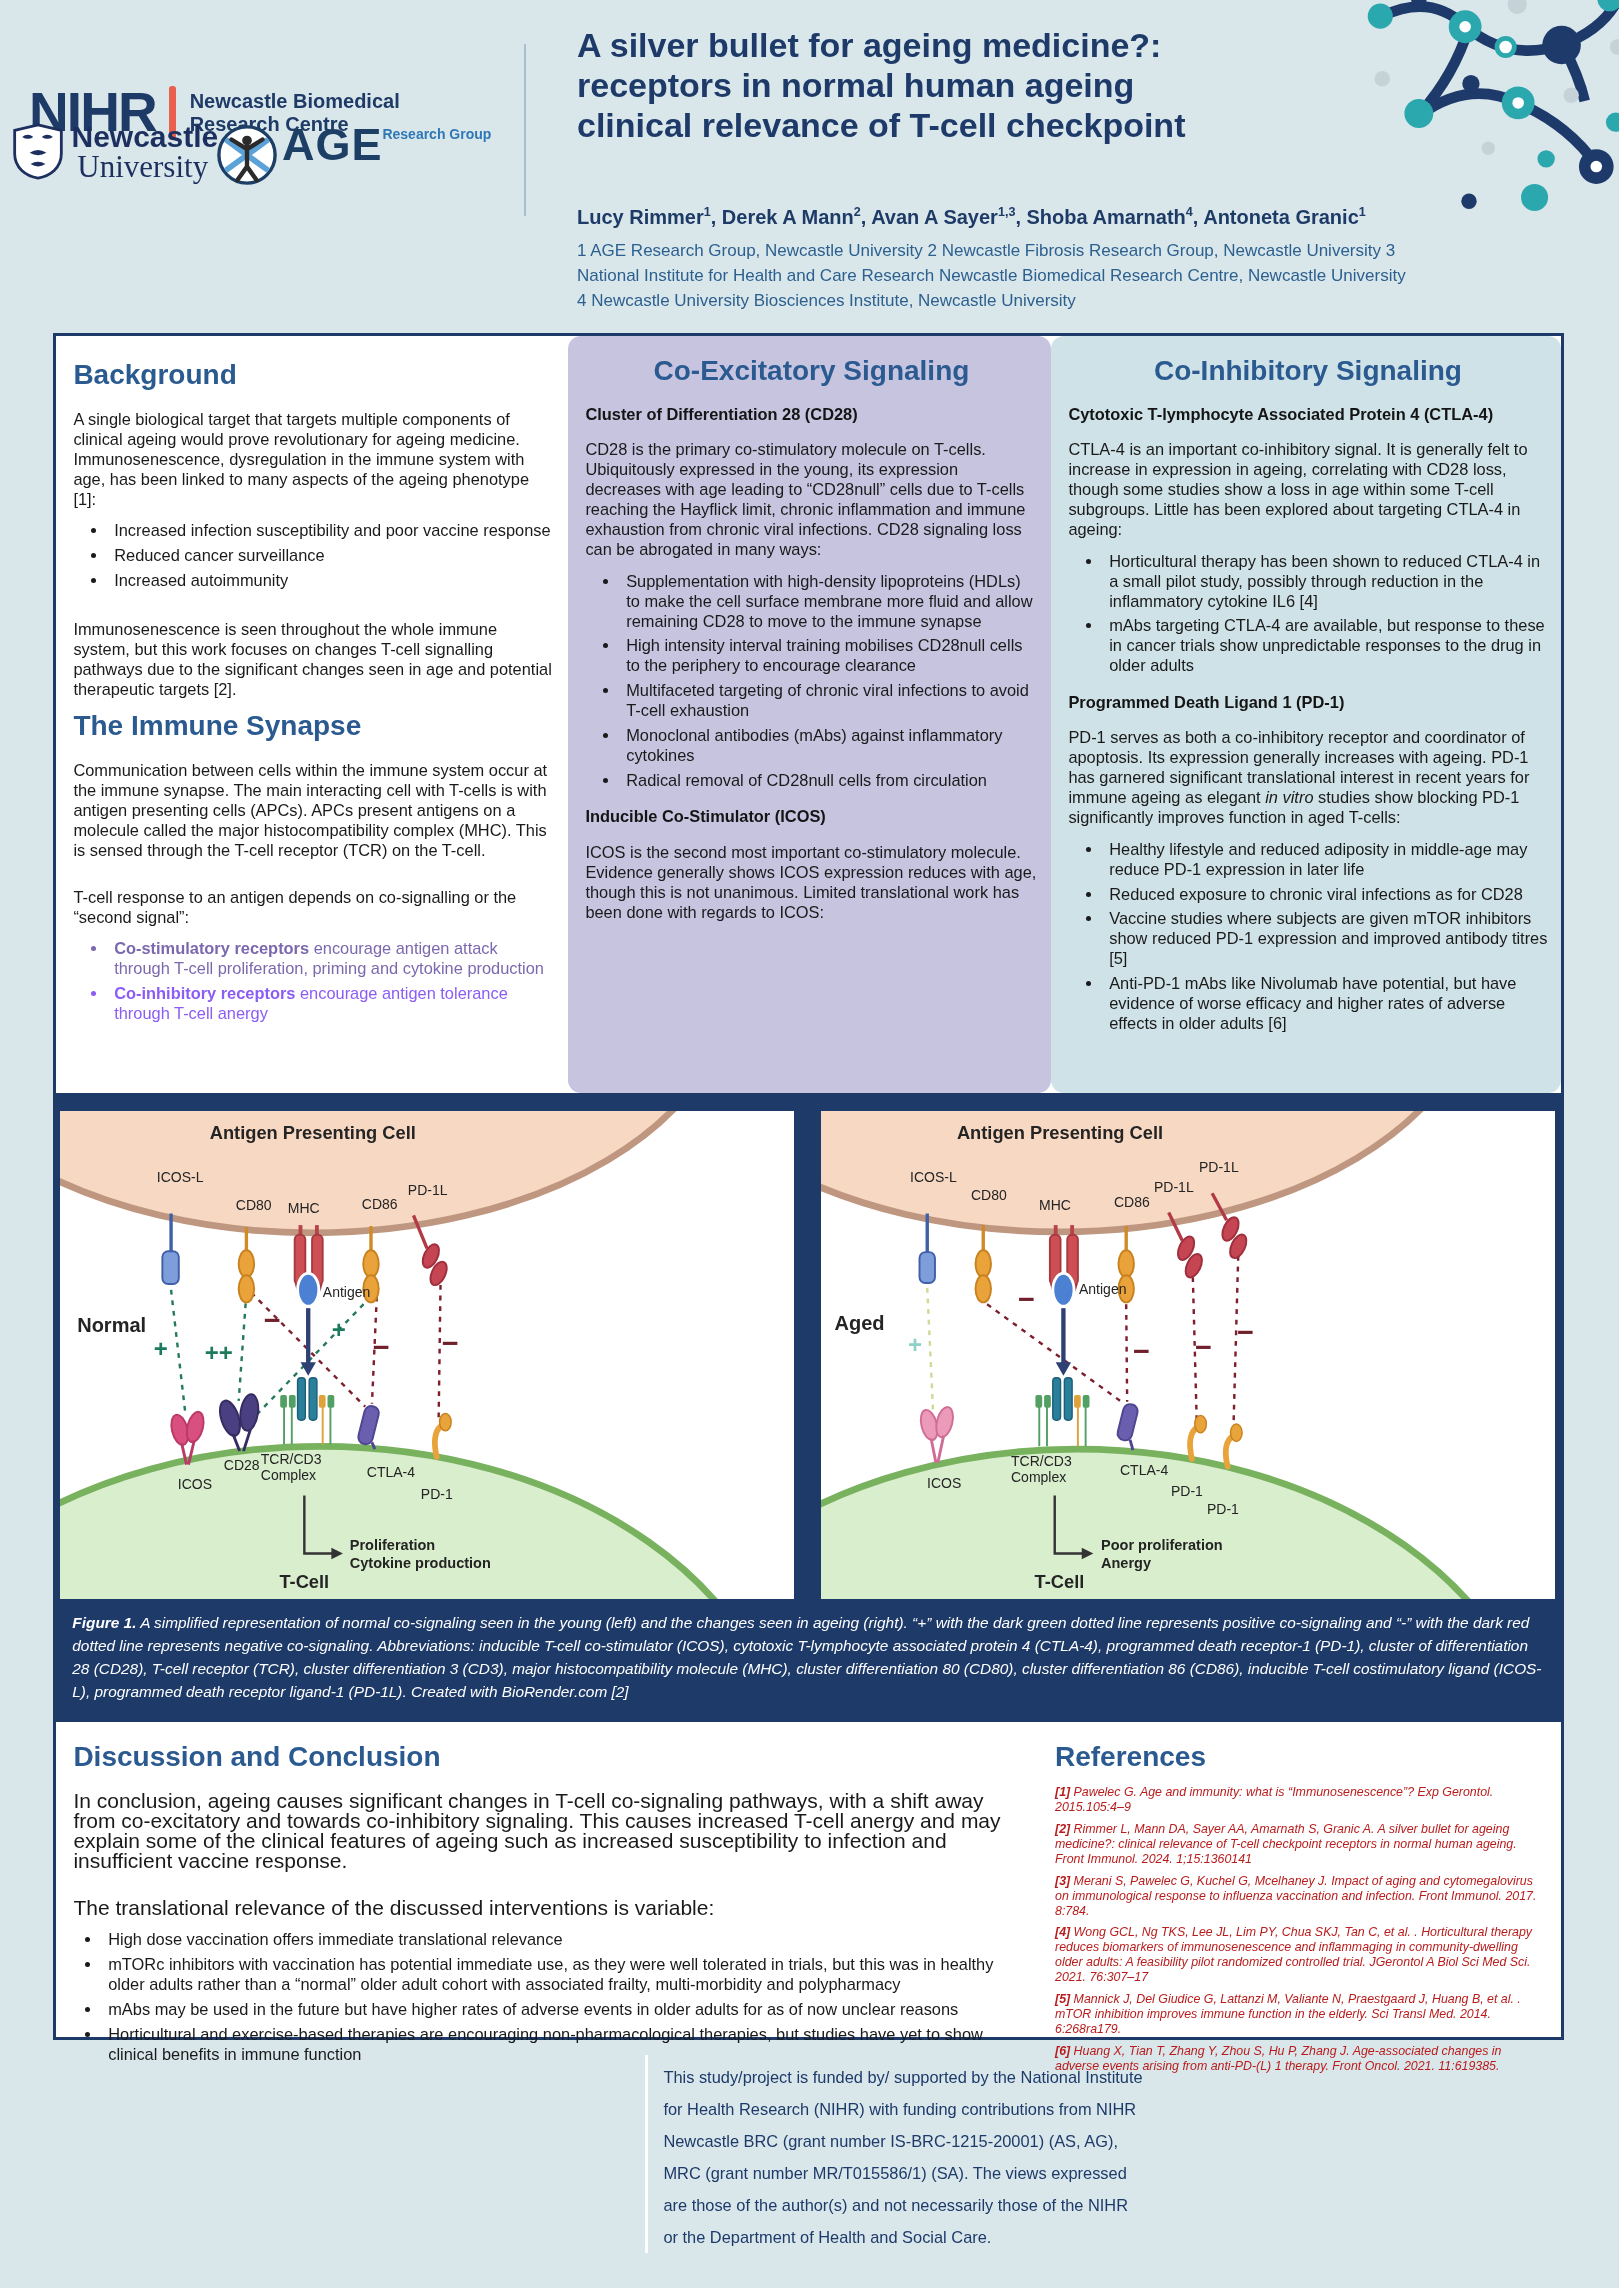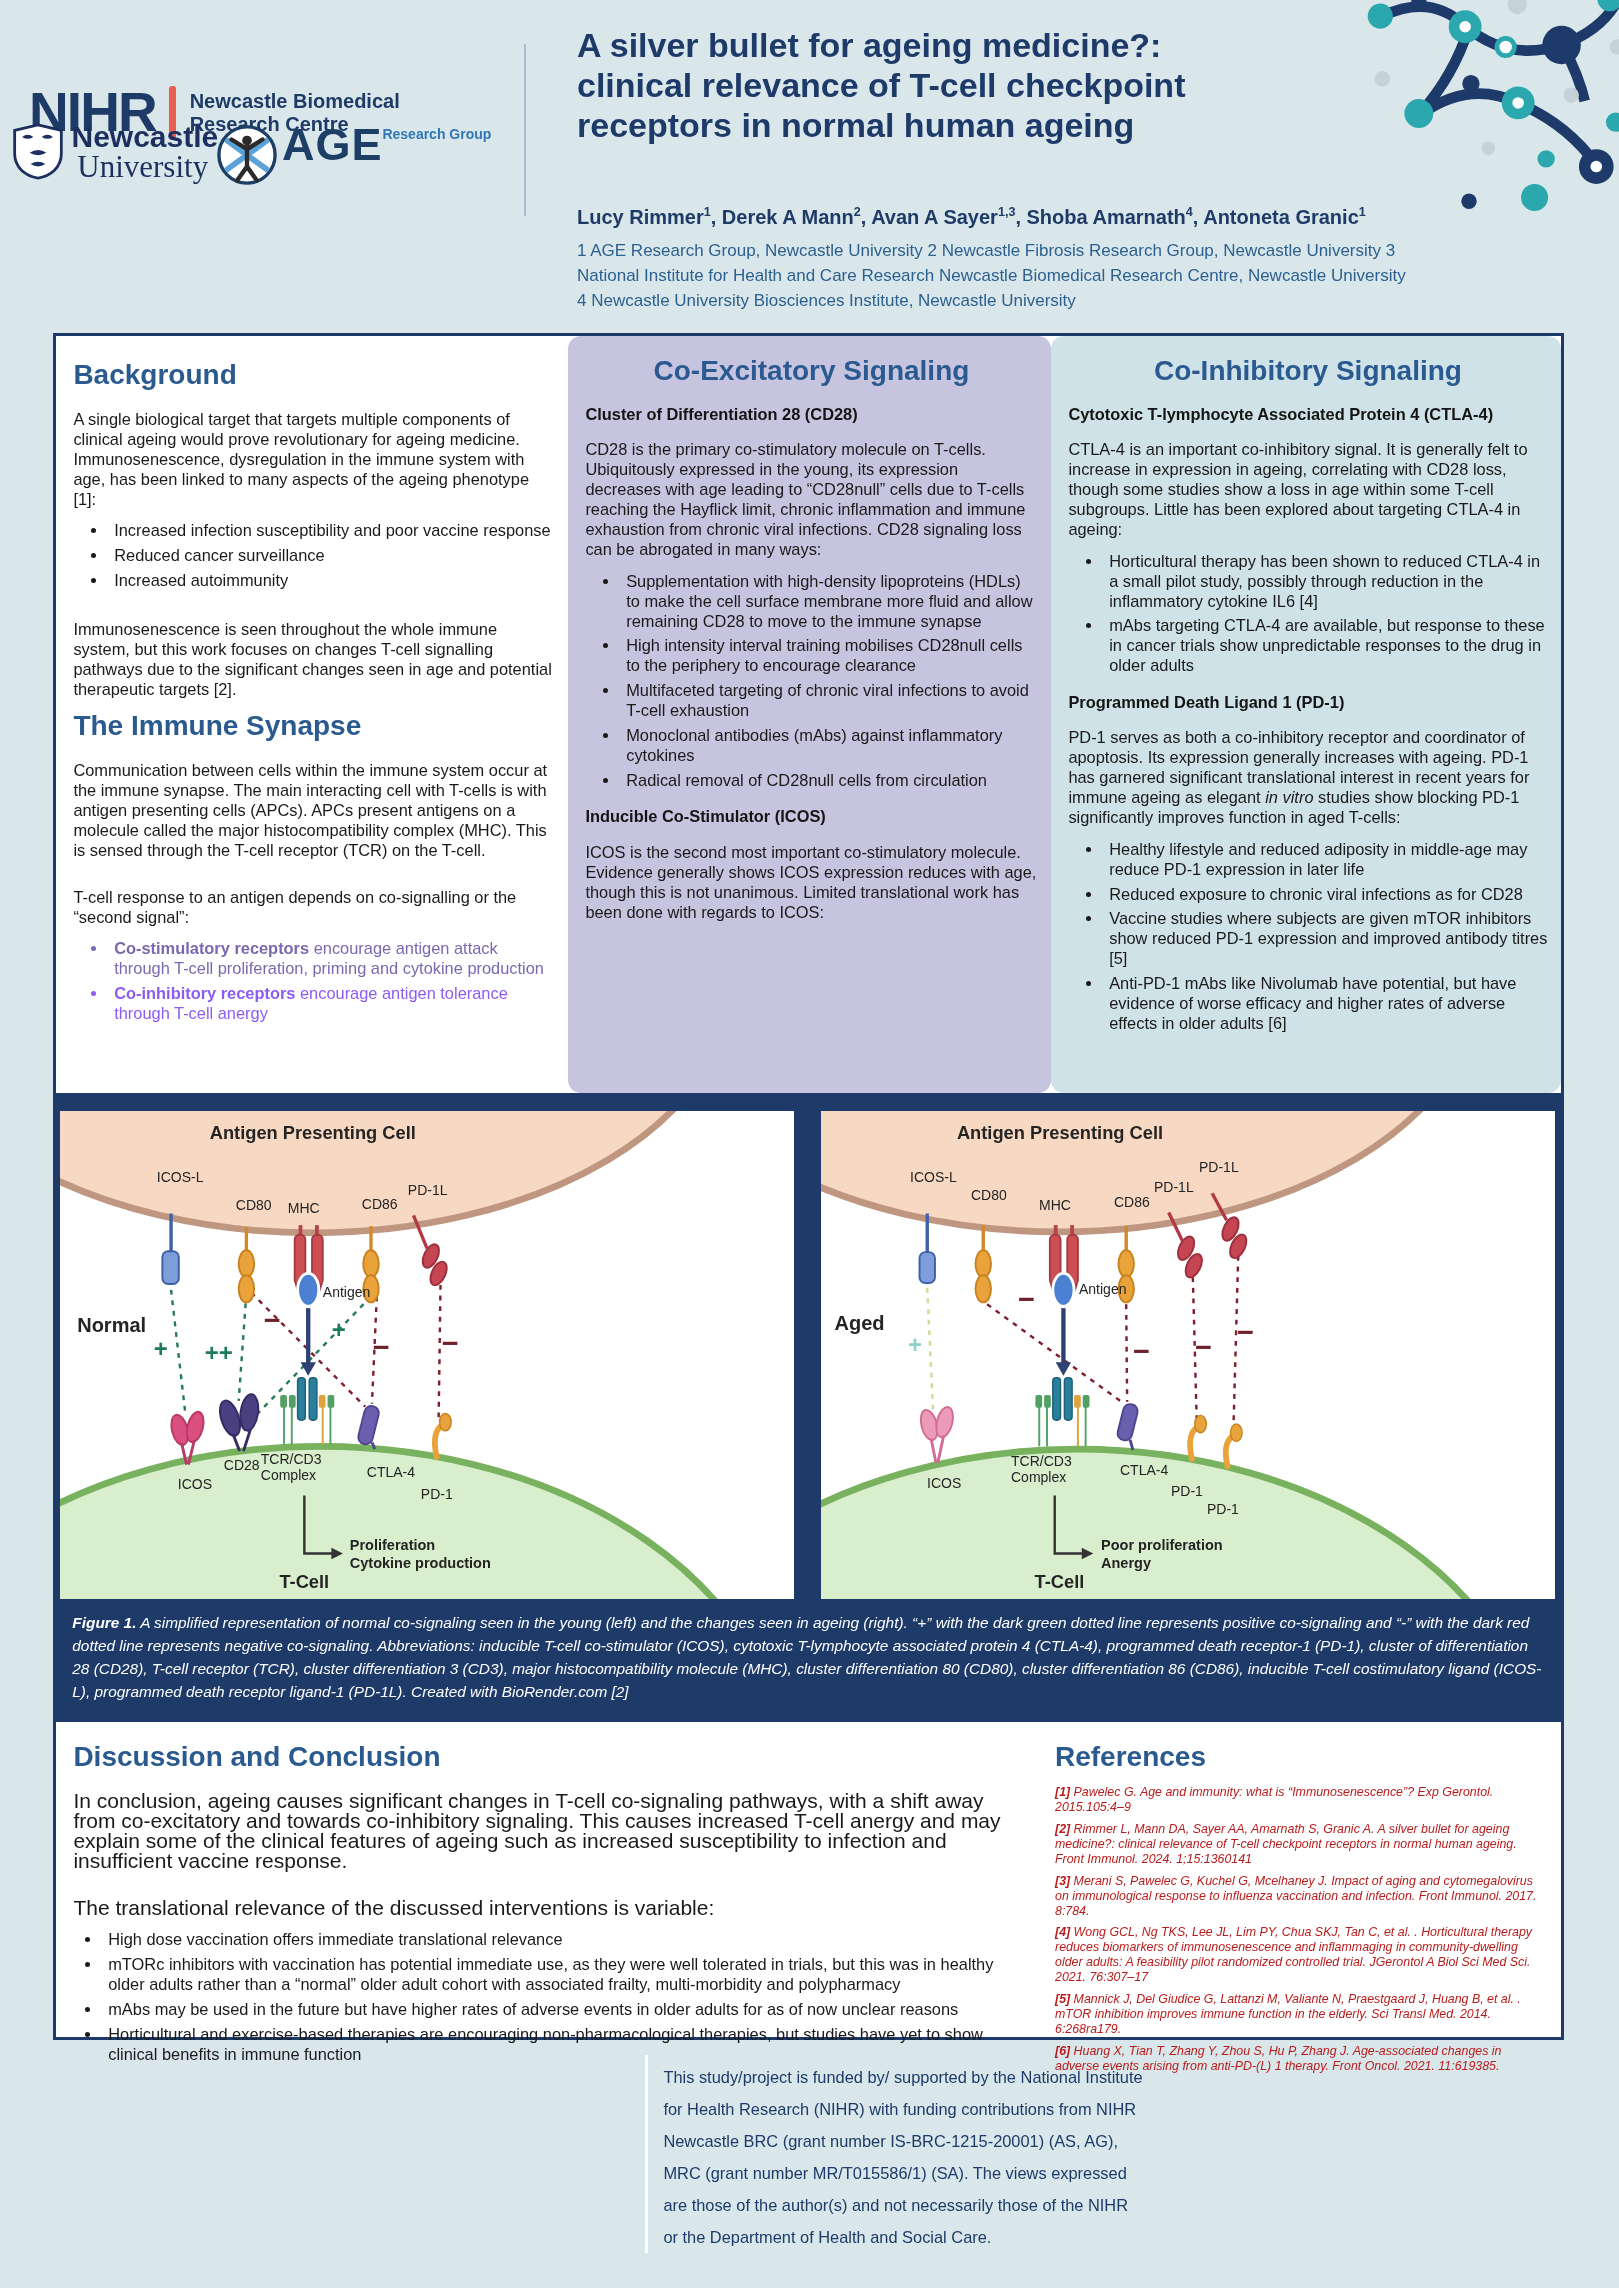--- a/index.html
+++ b/index.html
@@ -111,22 +111,22 @@
     <span class="age-text-wrap">
       <span class="age-word">AGE</span>
       <span class="age-sub">Research Group</span>
     </span>
   </div>
 
   <div class="hdr-divider"></div>
 
   <div class="title">
     <div>A silver bullet for ageing medicine?:</div>
+    <div>receptors in normal human ageing</div>
     <div>clinical relevance of T-cell checkpoint</div>
-    <div>receptors in normal human ageing</div>
   </div>
 
   <div class="authors">
     <span>Lucy Rimmer</span><sup>1</sup><span>, </span><span>Derek A Mann</span><sup>2</sup><span>, </span><span>Avan A Sayer</span><sup>1,3</sup><span>, </span><span>Shoba Amarnath</span><sup>4</sup><span>, </span><span>Antoneta Granic</span><sup>1</sup>
   </div>
 
   <div class="affil">
     <div>1 AGE Research Group, Newcastle University 2 Newcastle Fibrosis Research Group, Newcastle University 3</div>
     <div>National Institute for Health and Care Research Newcastle Biomedical Research Centre, Newcastle University</div>
     <div>4 Newcastle University Biosciences Institute, Newcastle University</div>

